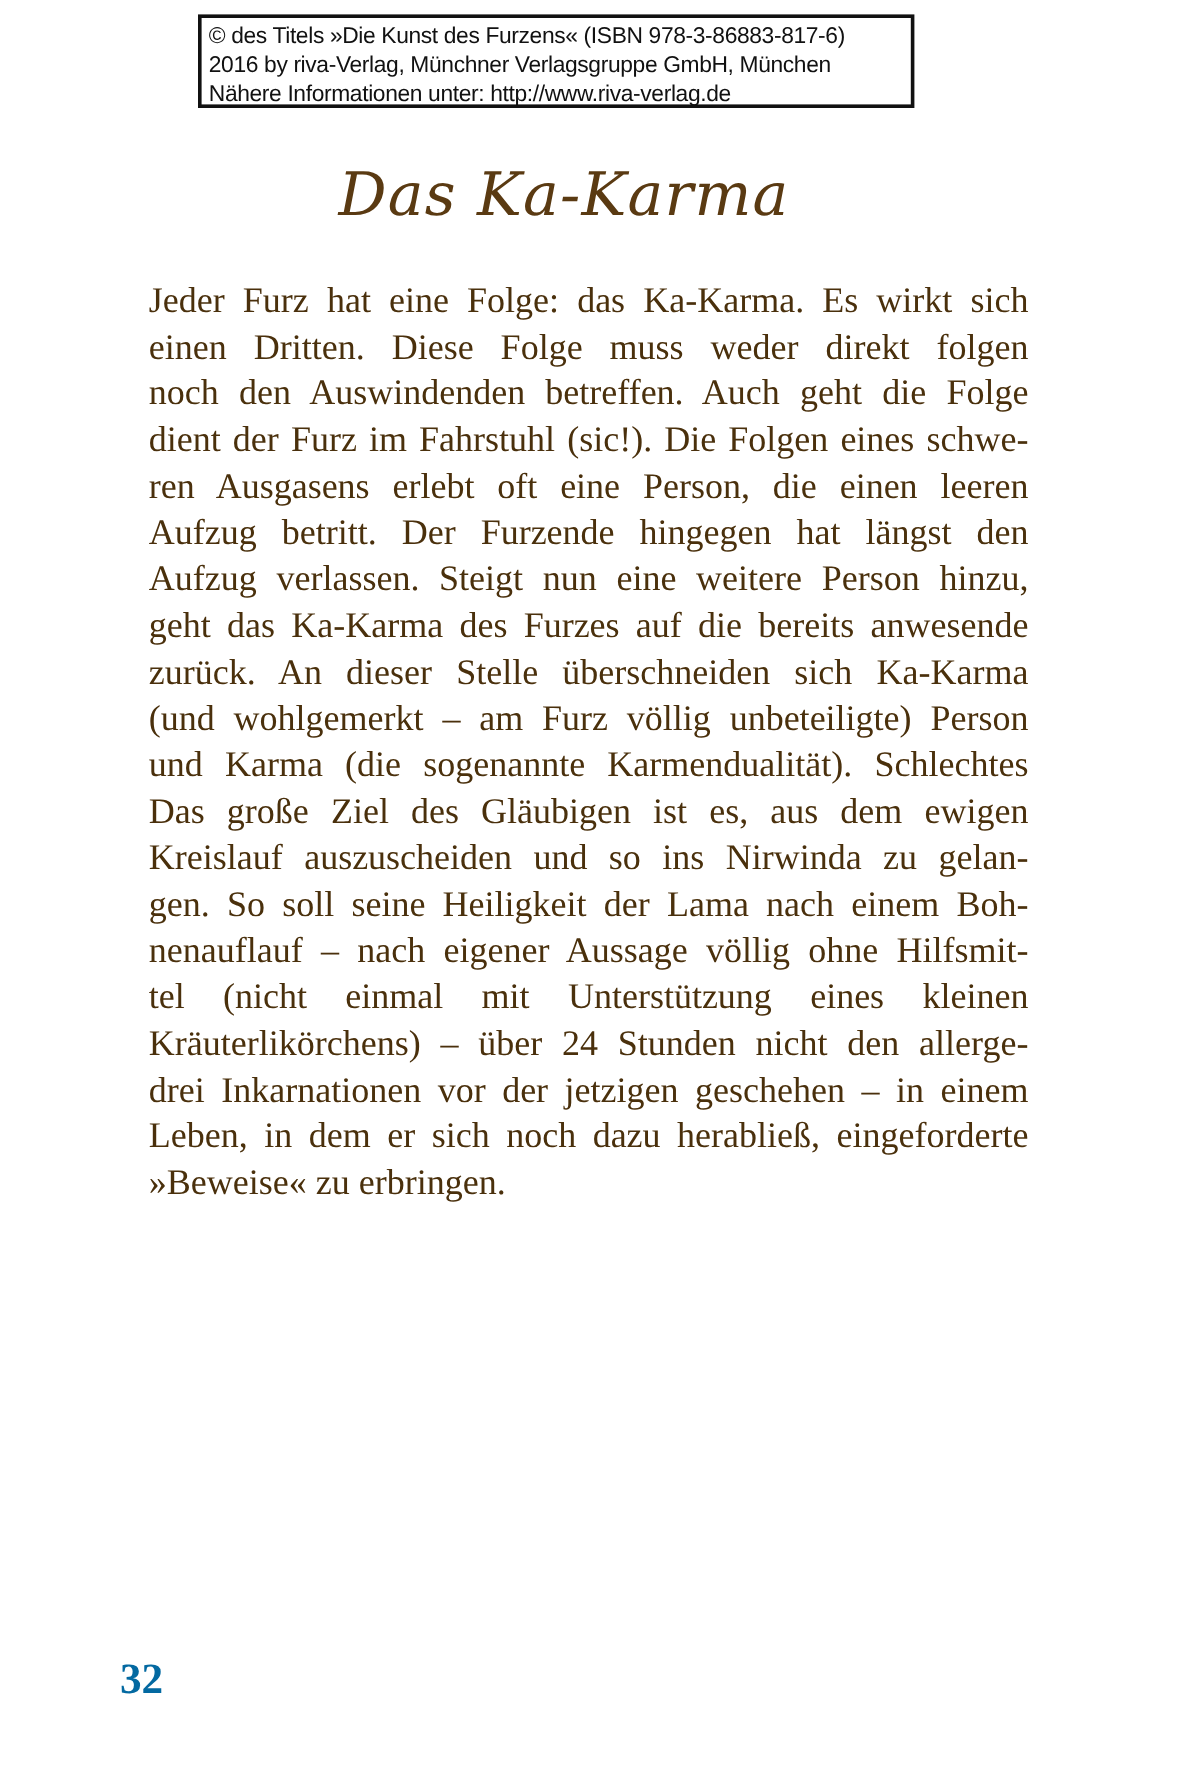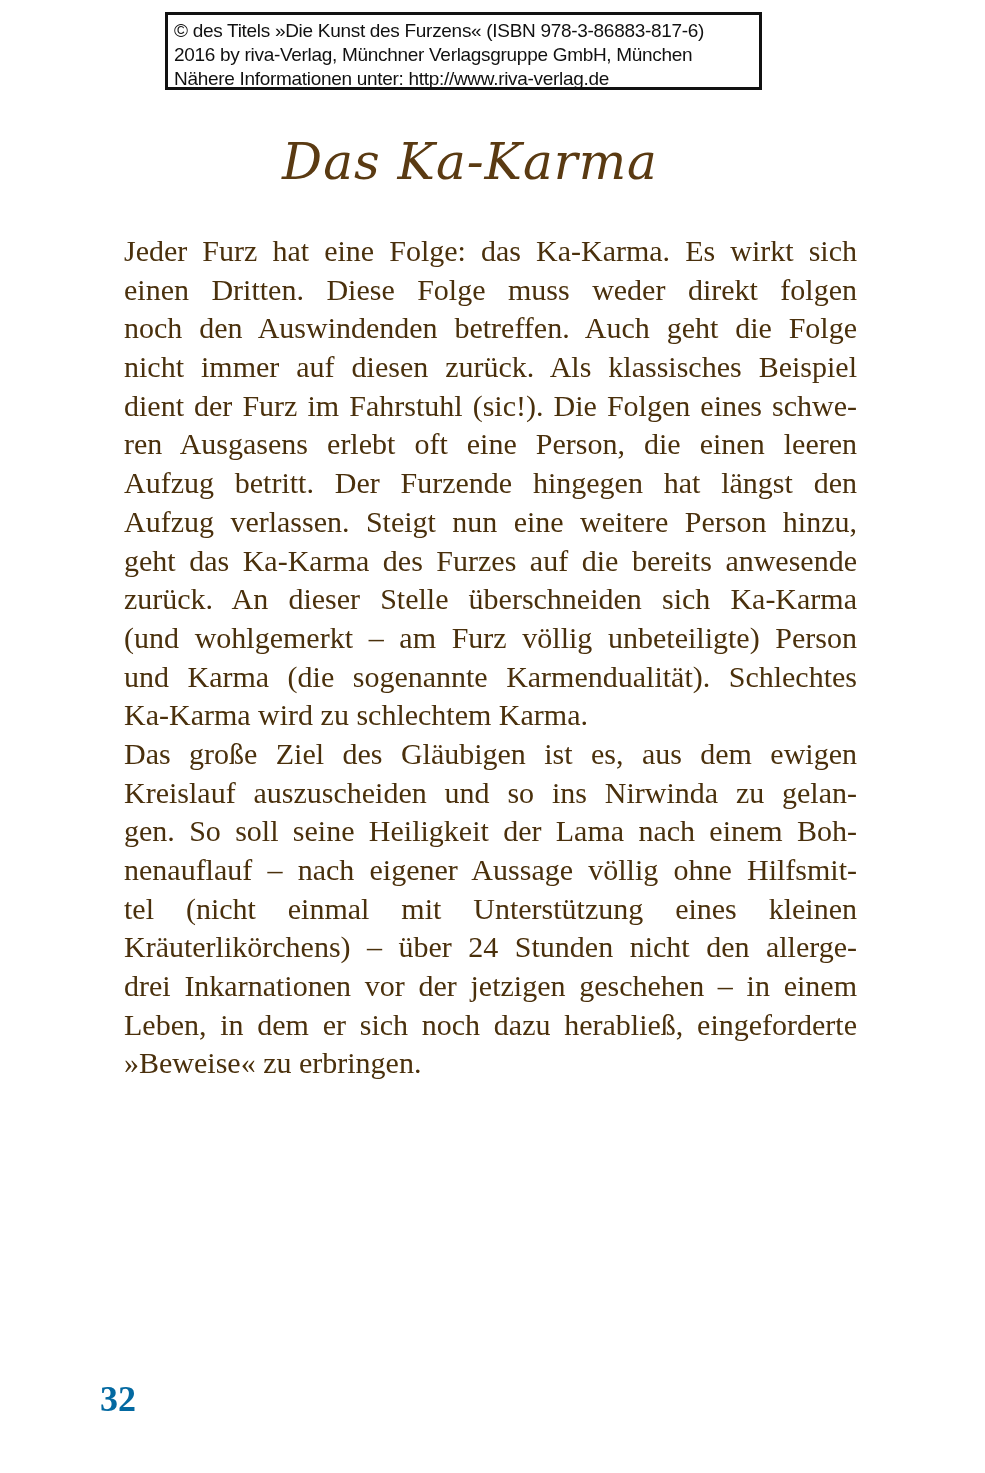--- a/index.html
+++ b/index.html
@@ -40,30 +40,28 @@
   <div>Nähere Informationen unter: http://www.riva-verlag.de</div>
 </div>
 
 <div class="title">Das Ka-Karma</div>
 
 <div class="body-text">
   <div>
     <span class="line">Jeder Furz hat eine Folge: das Ka-Karma. Es wirkt sich</span>
     <span class="line">einen Dritten. Diese Folge muss weder direkt folgen</span>
     <span class="line">noch den Auswindenden betreffen. Auch geht die Folge</span>
-    <span class="line">nicht immer auf diesen zurück. Als klassisches Beispiel</span>
     <span class="line">dient der Furz im Fahrstuhl (sic!). Die Folgen eines schwe-</span>
     <span class="line">ren Ausgasens erlebt oft eine Person, die einen leeren</span>
     <span class="line">Aufzug betritt. Der Furzende hingegen hat längst den</span>
     <span class="line">Aufzug verlassen. Steigt nun eine weitere Person hinzu,</span>
     <span class="line">geht das Ka-Karma des Furzes auf die bereits anwesende</span>
     <span class="line">zurück. An dieser Stelle überschneiden sich Ka-Karma</span>
     <span class="line">(und wohlgemerkt – am Furz völlig unbeteiligte) Person</span>
     <span class="line">und Karma (die sogenannte Karmendualität). Schlechtes</span>
-    <span class="line last">Ka-Karma wird zu schlechtem Karma.</span>
   </div>
   <div>
     <span class="line">Das große Ziel des Gläubigen ist es, aus dem ewigen</span>
     <span class="line">Kreislauf auszuscheiden und so ins Nirwinda zu gelan-</span>
     <span class="line">gen. So soll seine Heiligkeit der Lama nach einem Boh-</span>
     <span class="line">nenauflauf – nach eigener Aussage völlig ohne Hilfsmit-</span>
     <span class="line">tel (nicht einmal mit Unterstützung eines kleinen</span>
     <span class="line">Kräuterlikörchens) – über 24 Stunden nicht den allerge-</span>
     <span class="line">drei Inkarnationen vor der jetzigen geschehen – in einem</span>
     <span class="line">Leben, in dem er sich noch dazu herabließ, eingeforderte</span>

